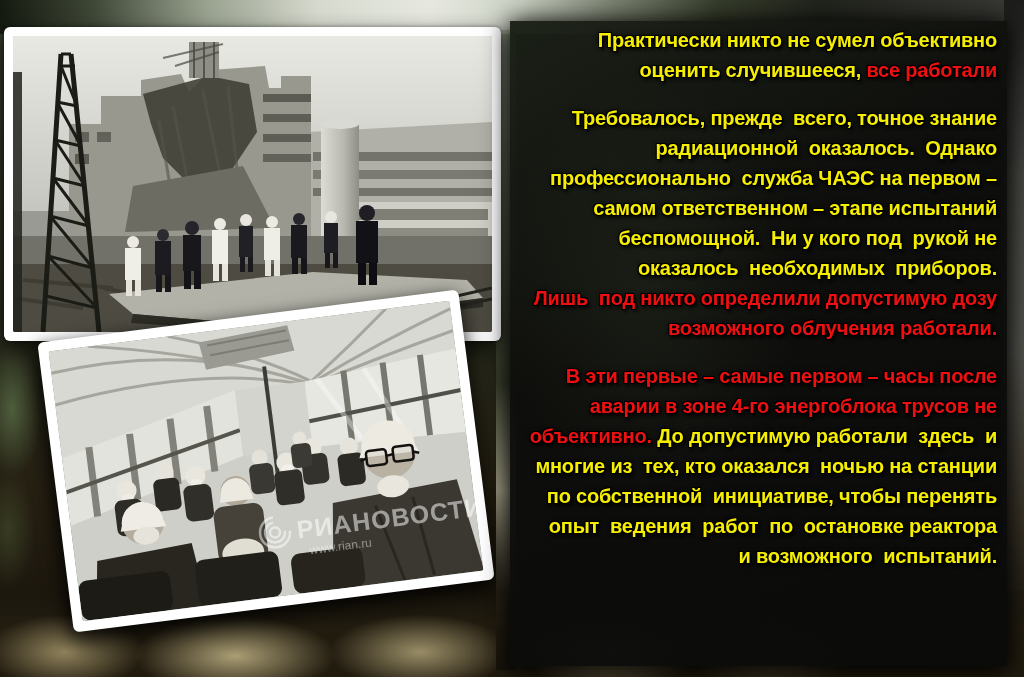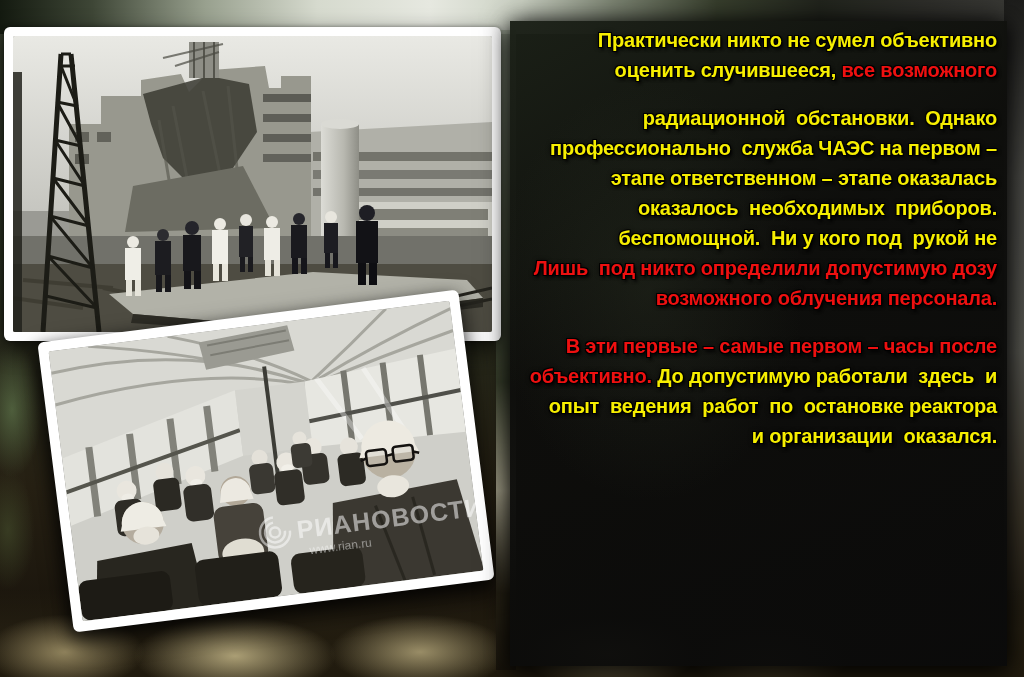--- a/index.html
+++ b/index.html
@@ -292,36 +292,40 @@
         </g>
       </svg>
     </div>
   </div>
 
   <div id="text-panel">
     <div class="text-box">
 
       <div class="para">
         <div class="line"><span class="seg" data-color="yellow">Практически никто не сумел объективно</span></div>
-        <div class="line"><span class="seg" data-color="yellow">оценить случившееся, </span><span class="seg" data-color="red">все возможного</span></div>
+        <div class="line"><span class="seg" data-color="yellow">оценить случившееся, </span><span class="seg" data-color="red">все работали</span></div>
       </div>
 
       <div class="para">
-        <div class="line"><span class="seg" data-color="yellow">радиационной  обстановки.  Однако</span></div>
+        <div class="line"><span class="seg" data-color="yellow">Требовалось, прежде  всего, точное знание</span></div>
+        <div class="line"><span class="seg" data-color="yellow">радиационной  оказалось.  Однако</span></div>
         <div class="line"><span class="seg" data-color="yellow">профессионально  служба ЧАЭС на первом –</span></div>
-        <div class="line"><span class="seg" data-color="yellow">этапе ответственном – этапе оказалась</span></div>
+        <div class="line"><span class="seg" data-color="yellow">самом ответственном – этапе испытаний</span></div>
+        <div class="line"><span class="seg" data-color="yellow">беспомощной.  Ни у кого под  рукой не</span></div>
         <div class="line"><span class="seg" data-color="yellow">оказалось  необходимых  приборов.</span></div>
-        <div class="line"><span class="seg" data-color="yellow">беспомощной.  Ни у кого под  рукой не</span></div>
         <div class="line"><span class="seg" data-color="red">Лишь  под никто определили допустимую дозу</span></div>
-        <div class="line"><span class="seg" data-color="red">возможного облучения персонала.</span></div>
+        <div class="line"><span class="seg" data-color="red">возможного облучения работали.</span></div>
       </div>
 
       <div class="para">
         <div class="line"><span class="seg" data-color="red">В эти первые – самые первом – часы после</span></div>
+        <div class="line"><span class="seg" data-color="red">аварии в зоне 4-го энергоблока трусов не</span></div>
         <div class="line"><span class="seg" data-color="red">объективно. </span><span class="seg" data-color="yellow">До допустимую работали  здесь  и</span></div>
+        <div class="line"><span class="seg" data-color="yellow">многие из  тех, кто оказался  ночью на станции</span></div>
+        <div class="line"><span class="seg" data-color="yellow">по собственной  инициативе, чтобы перенять</span></div>
         <div class="line"><span class="seg" data-color="yellow">опыт  ведения  работ  по  остановке реактора</span></div>
-        <div class="line"><span class="seg" data-color="yellow">и организации  оказался.</span></div>
+        <div class="line"><span class="seg" data-color="yellow">и возможного  испытаний.</span></div>
       </div>
 
     </div>
   </div>
 
 </div>
 
 </body></html>

